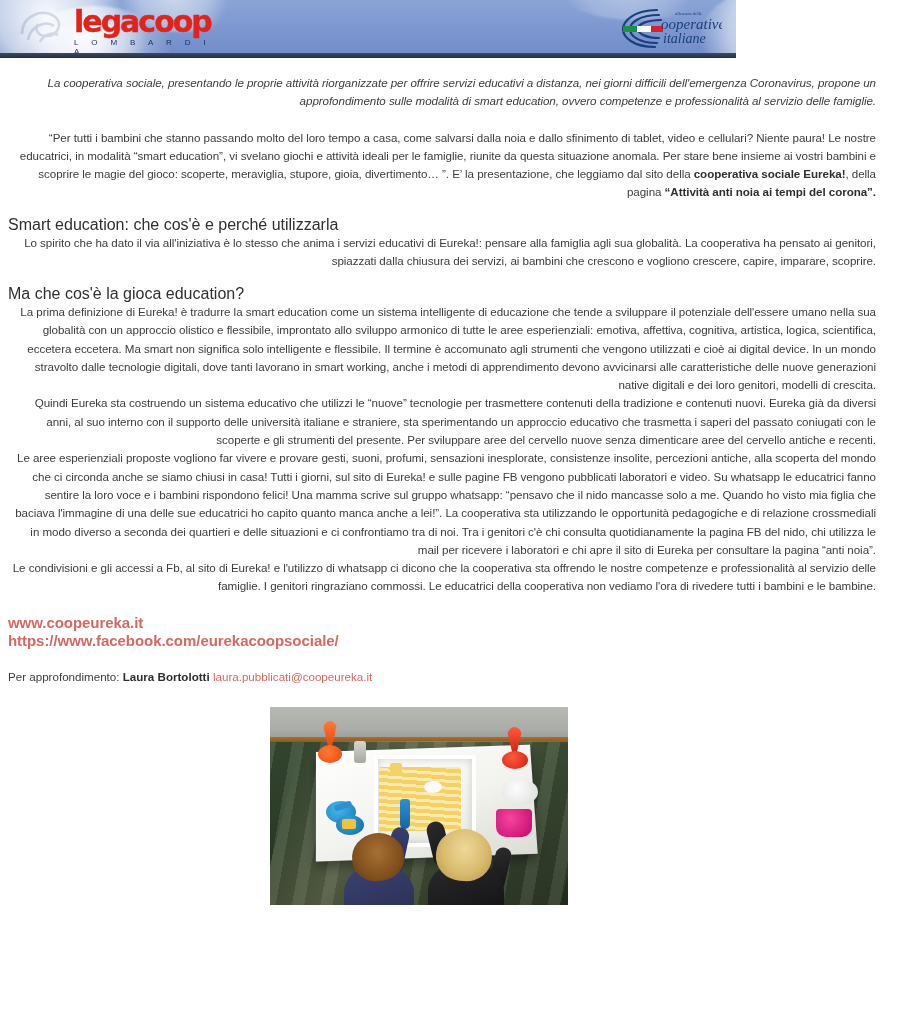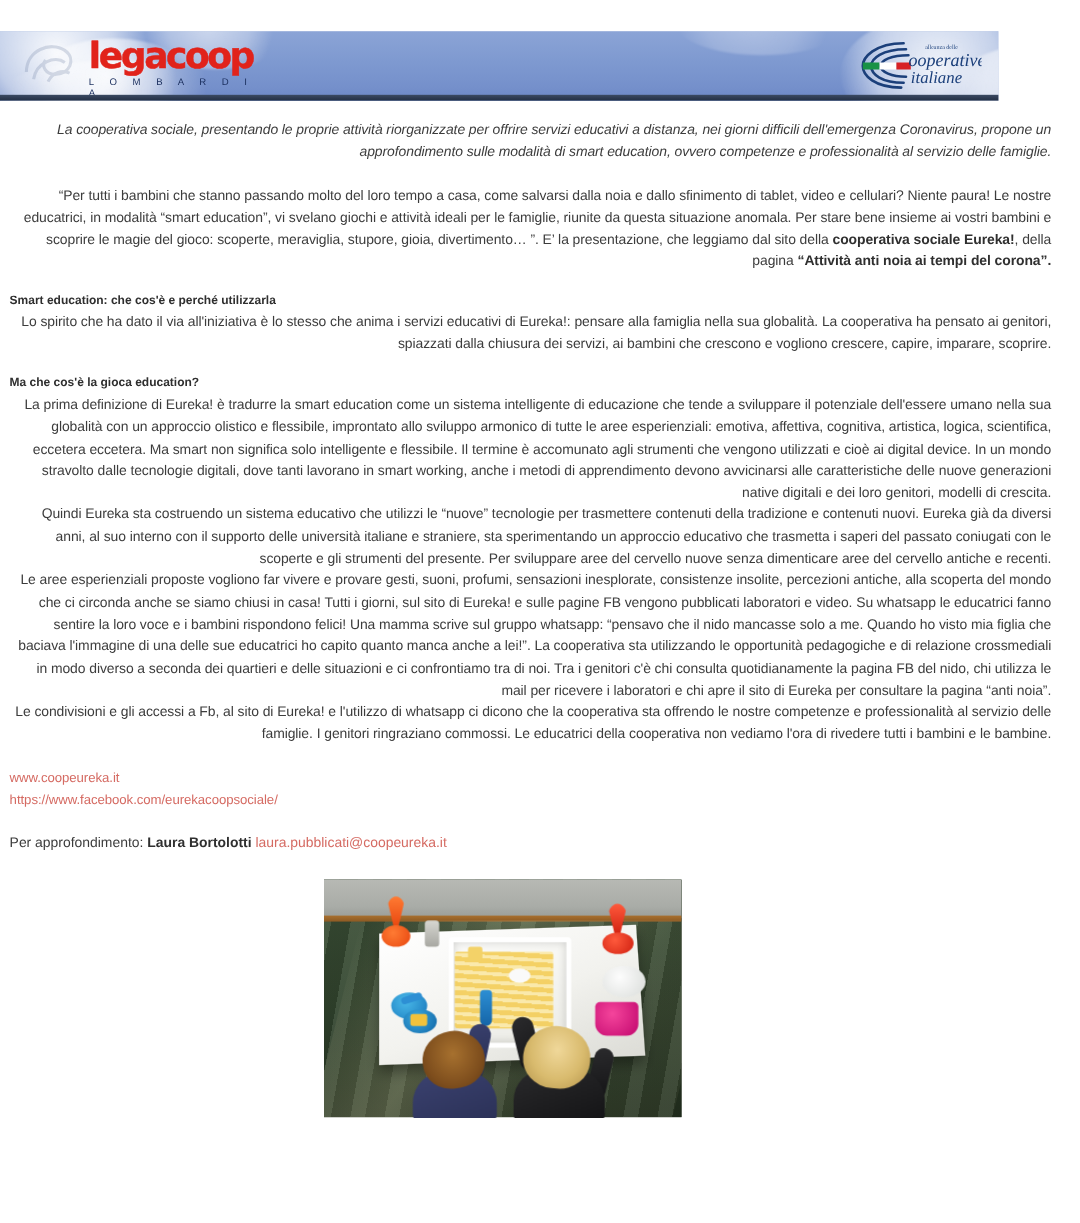--- a/index.html
+++ b/index.html
@@ -12,25 +12,24 @@
     height: 1019px;
     font-family: "Liberation Sans", sans-serif;
     color: #3a3a3a;
     overflow: hidden;
     position: relative;
   }
 
   
   .header {
     position: relative;
-    width: 832px;
+    width: 736px;
     height: 58px;
     overflow: hidden;
     background: linear-gradient(180deg, #8ba4d6 0%, #7e99d0 45%, #7590cb 80%, #6d88c6 100%);
-    margin-top: 26px;
   }
   .sky-clouds {
     position: absolute;
     inset: 0;
     pointer-events: none;
   }
   .cloud {
     position: absolute;
     border-radius: 50%;
     background: radial-gradient(circle at 45% 45%, rgba(255,255,255,0.95) 0%, rgba(255,255,255,0.55) 45%, rgba(255,255,255,0) 72%);
@@ -113,37 +112,38 @@
   }
   p.intro {
     font-style: italic;
     margin-bottom: 18px;
   }
   .spacer-sm { height: 14px; }
   .spacer-md { height: 18px; }
 
   h3.section-head {
     margin: 0;
-    font-size: 10px;
+    font-size: 16px;
     line-height: 18.3px;
-    font-weight: bold;
+    font-weight: normal;
     color: #2f2f2f;
   }
   .bold { font-weight: bold; color: #2f2f2f; }
 
   .links-block {
     margin-top: 0;
   }
   a.link, .link {
     display: block;
-    font-size: 11px;
+    font-size: 15px;
     line-height: 18.3px;
     color: #d56a62;
     text-decoration: none;
     letter-spacing: -0.05px;
+    font-weight: bold;
   }
   .email-link {
     display: inline;
     color: #d56a62;
     text-decoration: none;
   }
 
   .contact-line {
     font-size: 11.6px;
     line-height: 18.3px;
@@ -323,21 +323,21 @@
 
 <div class="content">
 
   <p class="para intro">La cooperativa sociale, presentando le proprie attività riorganizzate per offrire servizi educativi a distanza, nei giorni difficili dell'emergenza Coronavirus, propone un approfondimento sulle modalità di smart education, ovvero competenze e professionalità al servizio delle famiglie.</p>
 
   <p class="para"><span>“Per tutti i bambini che stanno passando molto del loro tempo a casa, come salvarsi dalla noia e dallo sfinimento di tablet, video e cellulari? Niente paura! Le nostre educatrici, in modalità “smart education”, vi svelano giochi e attività ideali per le famiglie, riunite da questa situazione anomala. Per stare bene insieme ai vostri bambini e scoprire le magie del gioco:  scoperte, meraviglia, stupore, gioia, divertimento… ”. E’ la presentazione, che leggiamo dal sito della </span><span class="bold">cooperativa sociale Eureka!</span><span>,  della pagina </span><span class="bold">“Attività anti noia ai tempi del corona”.</span></p>
 
   <div class="spacer-sm"></div>
 
   <h3 class="section-head">Smart education: che cos'è e perché utilizzarla</h3>
-  <p class="para">Lo spirito che ha dato il via all'iniziativa è lo stesso che anima i servizi educativi di Eureka!: pensare alla famiglia nella sua globalità. La cooperativa ha pensato ai genitori, spiazzati dalla chiusura dei servizi, ai bambini che crescono e vogliono crescere, capire, imparare, scoprire.</p>
+  <p class="para">Lo spirito che ha dato il via all'iniziativa è lo stesso che anima i servizi educativi di Eureka!: pensare alla famiglia agli sua globalità. La cooperativa ha pensato ai genitori, spiazzati dalla chiusura dei servizi, ai bambini che crescono e vogliono crescere, capire, imparare, scoprire.</p>
 
   <div class="spacer-sm"></div>
 
   <h3 class="section-head">Ma che cos'è la gioca education?</h3>
   <p class="para">La prima definizione di Eureka! è tradurre la smart education come un sistema intelligente di educazione che tende a sviluppare il potenziale dell'essere umano nella sua globalità con un approccio olistico e flessibile, improntato allo sviluppo armonico di tutte le aree esperienziali: emotiva, affettiva, cognitiva, artistica, logica, scientifica, eccetera eccetera. Ma smart non significa solo intelligente e flessibile. Il termine è accomunato agli strumenti che vengono utilizzati e cioè ai digital device. In un mondo stravolto dalle tecnologie digitali, dove tanti lavorano in smart working, anche i metodi di apprendimento devono avvicinarsi alle caratteristiche delle nuove generazioni native digitali e dei loro genitori, modelli di crescita.</p>
   <p class="para">Quindi Eureka sta costruendo un sistema educativo che utilizzi le “nuove” tecnologie per trasmettere contenuti della tradizione e contenuti nuovi. Eureka già da diversi anni, al suo interno con il supporto delle università italiane e straniere, sta sperimentando un approccio educativo che trasmetta i saperi del passato coniugati con le scoperte e gli strumenti del presente. Per sviluppare aree del cervello nuove senza dimenticare aree del cervello antiche e recenti.</p>
   <p class="para">Le aree esperienziali proposte vogliono far vivere e provare gesti, suoni, profumi, sensazioni inesplorate, consistenze insolite, percezioni antiche, alla scoperta del mondo che ci circonda anche se siamo chiusi in casa! Tutti i giorni, sul sito di Eureka! e sulle pagine FB vengono pubblicati laboratori e video. Su whatsapp le educatrici fanno sentire la loro voce e i bambini rispondono felici! Una mamma scrive sul gruppo whatsapp: “pensavo che il nido mancasse solo a me. Quando ho visto mia figlia che baciava l'immagine di una delle sue educatrici ho capito quanto manca anche a lei!”. La cooperativa sta utilizzando le opportunità pedagogiche e di relazione crossmediali in modo diverso a seconda dei quartieri e delle situazioni e ci confrontiamo tra di noi. Tra i genitori c'è chi consulta quotidianamente la pagina FB del nido, chi utilizza le mail per ricevere i laboratori e chi apre il sito di Eureka per consultare la pagina “anti noia”.</p>
   <p class="para">Le condivisioni e gli accessi a Fb, al sito di Eureka! e l'utilizzo di whatsapp ci dicono che la cooperativa sta offrendo le nostre competenze e professionalità al servizio delle famiglie. I genitori ringraziano commossi. Le educatrici della cooperativa non vediamo l'ora di rivedere tutti i bambini e le bambine.</p>
 
   <div class="spacer-md"></div>

